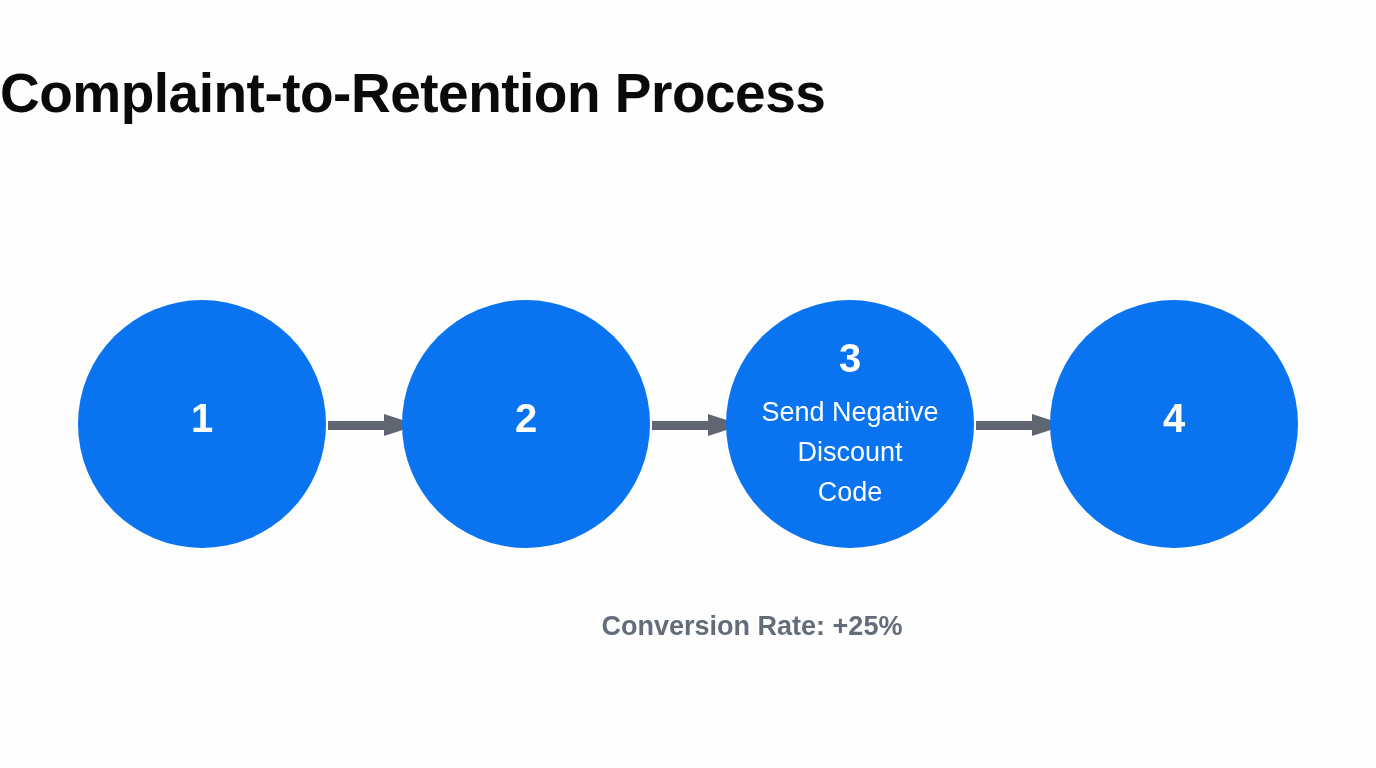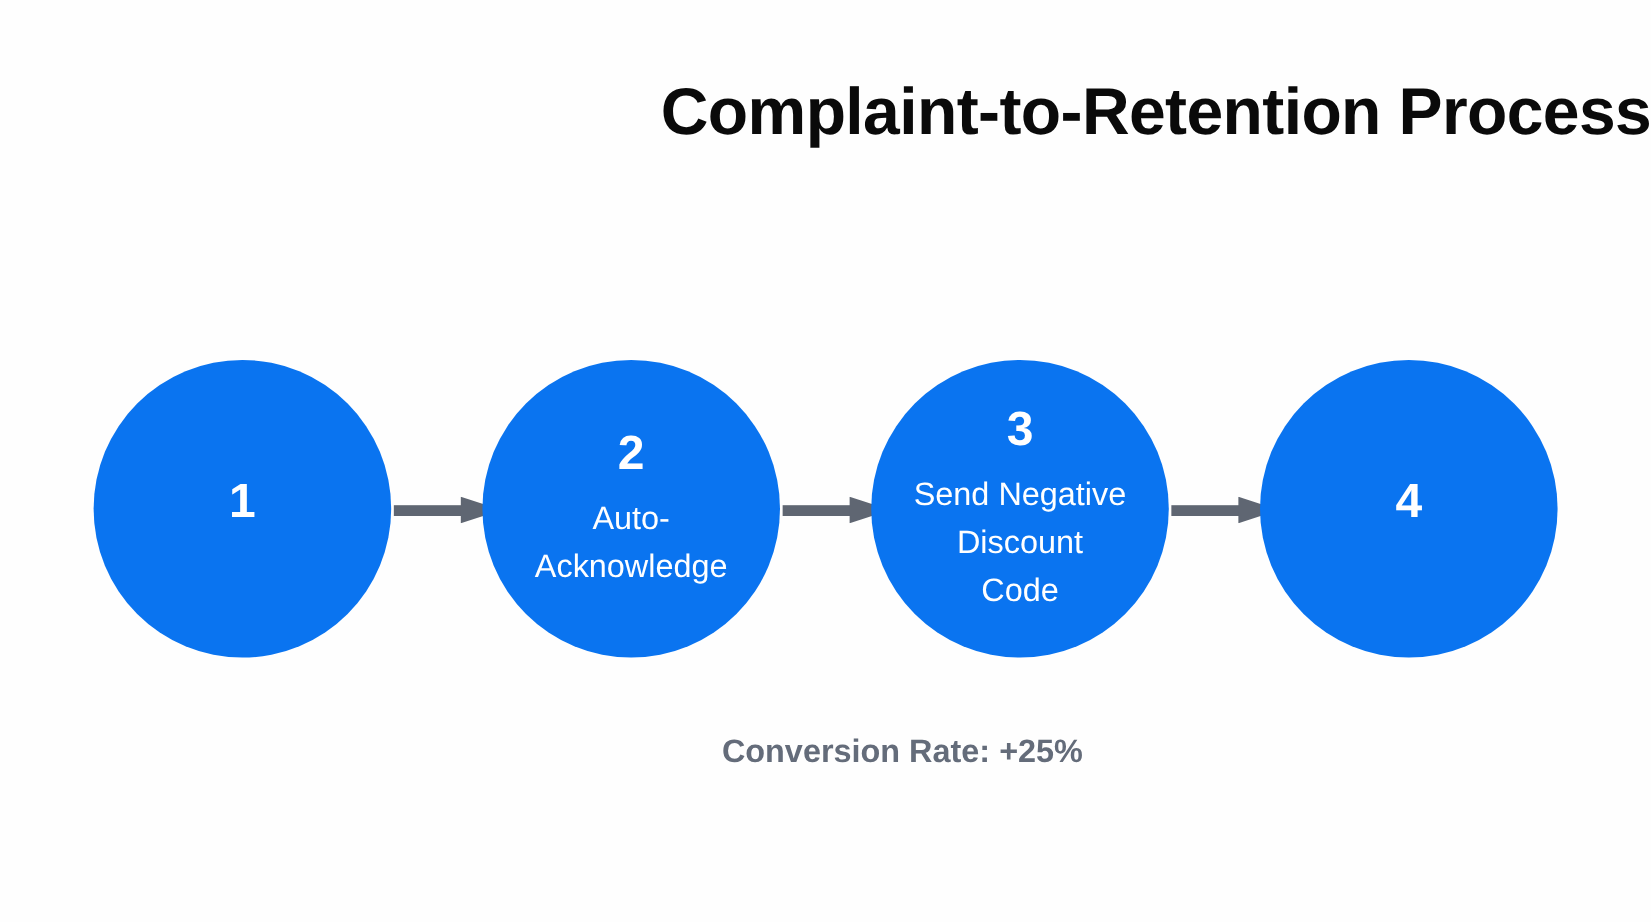--- a/index.html
+++ b/index.html
@@ -21,21 +21,21 @@
     width: 1376px;
     height: 768px;
   }
 
   
   #title {
     position: absolute;
     top: 58px;
     left: 0;
     width: 1376px;
-    text-align: right;
+    text-align: left;
     font-size: 55px;
     font-weight: bold;
     letter-spacing: -0.5px;
     color: #0a0a0a;
     line-height: 70px;
     white-space: nowrap;
   }
 
   
   #flow {
@@ -125,22 +125,20 @@
       <div class="node-num">1</div>
     </div>
 
     <svg class="arrow a1" viewBox="0 0 90 22">
       <rect x="0" y="7" width="62" height="9" fill="#5f6672"></rect>
       <polygon points="56,0 90,11 56,22" fill="#5f6672"></polygon>
     </svg>
 
     <div class="node n2">
       <div class="node-num">2</div>
-      <div class="node-label">Auto-
-Acknowledge</div>
     </div>
 
     <svg class="arrow a2" viewBox="0 0 90 22">
       <rect x="0" y="7" width="62" height="9" fill="#5f6672"></rect>
       <polygon points="56,0 90,11 56,22" fill="#5f6672"></polygon>
     </svg>
 
     <div class="node n3">
       <div class="node-num">3</div>
       <div class="node-label">Send Negative

